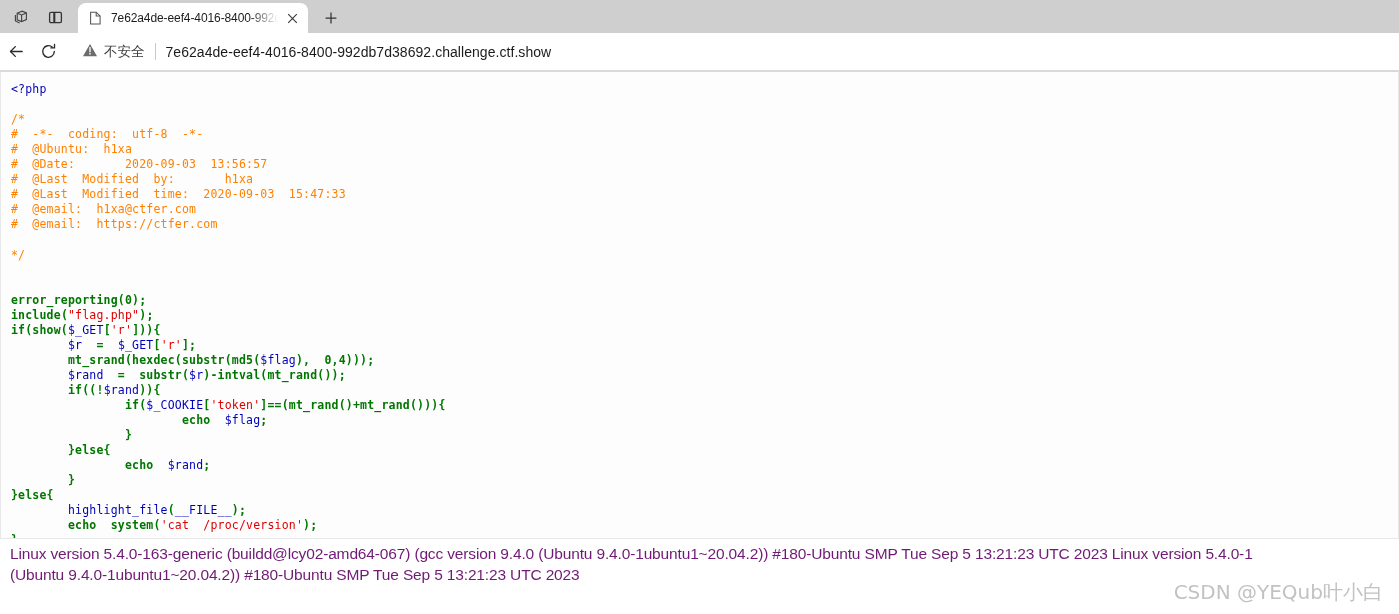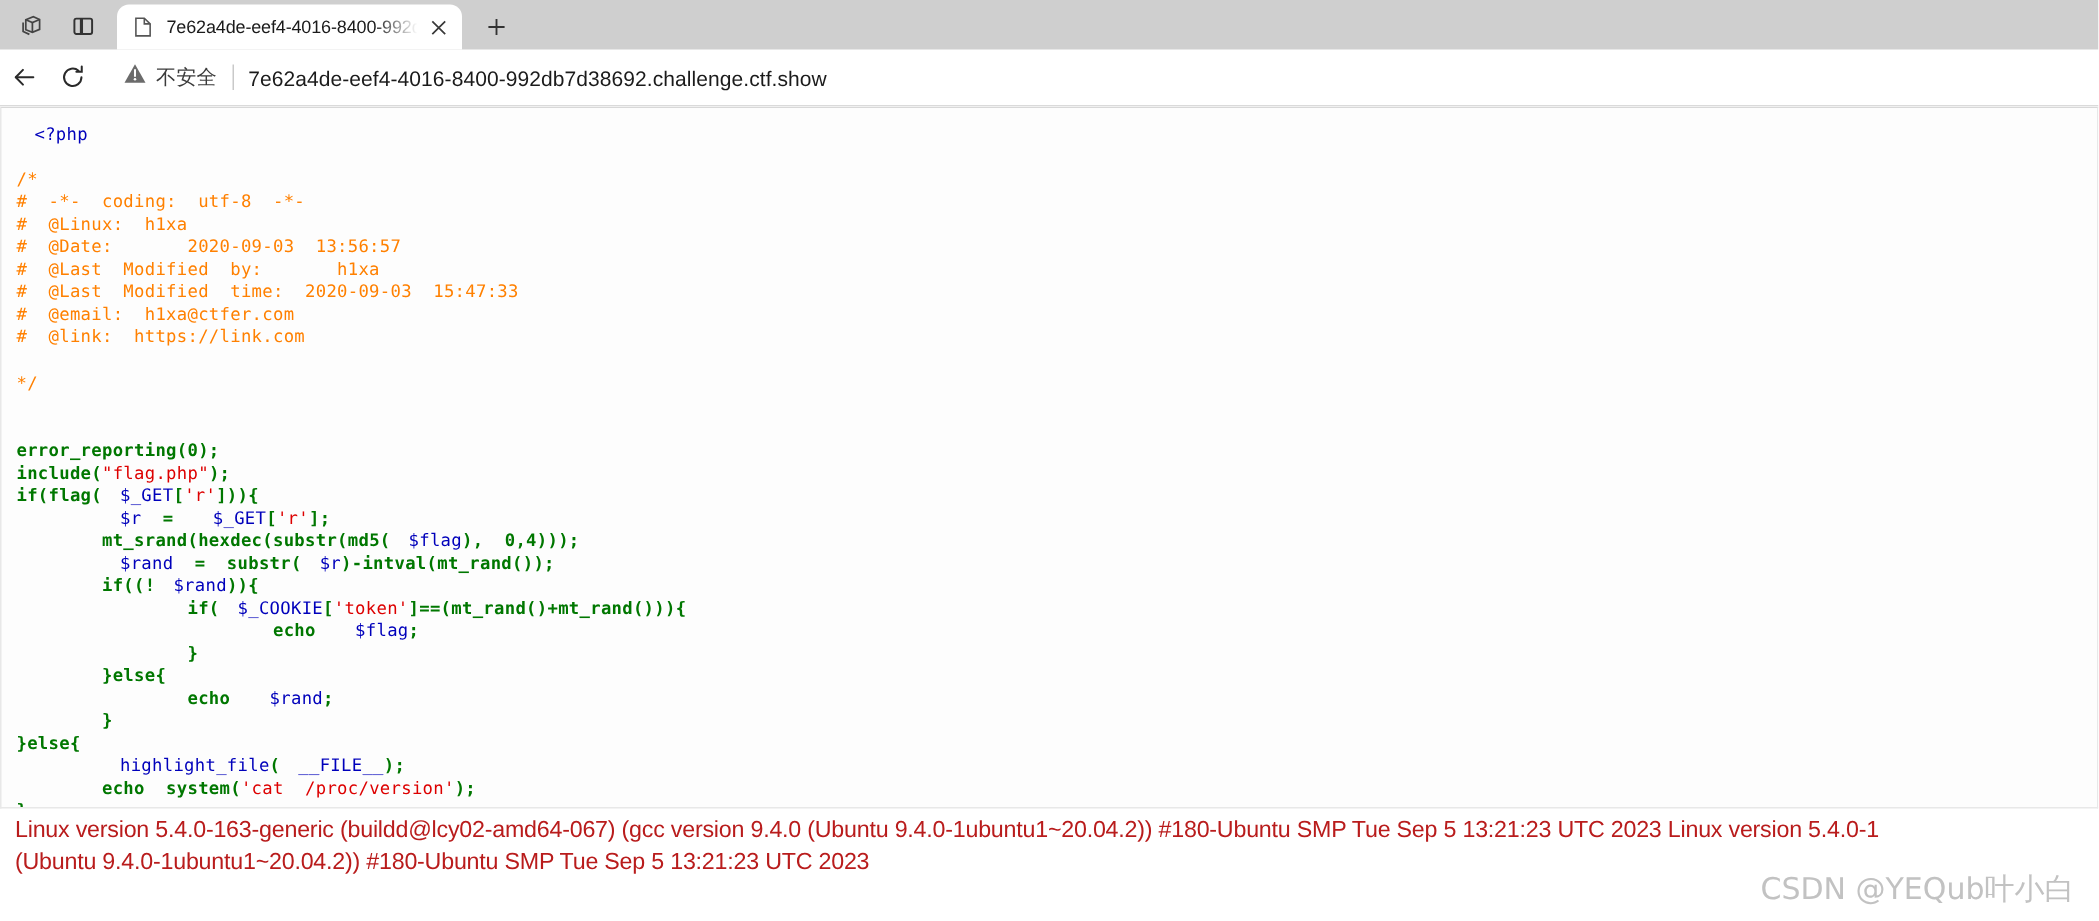--- a/index.html
+++ b/index.html
@@ -136,27 +136,27 @@
     line-height:15.05px;
     white-space:pre;
     color:#000000;
     letter-spacing:0.2px;
     height:468px;
     overflow:hidden;
   }
   .code-box .c-comment { color:#FF8000; }
   .code-box .c-keyword { color:#007700;font-weight:bold; }
   .code-box .c-string  { color:#DD0000; }
-  .code-box .c-php     { color:#0000BB;margin-left:12px; }
+  .code-box .c-php     { color:#0000BB; }
 
   .cmd-output {
     font-family:"Liberation Sans", sans-serif;
     font-size:15.5px;
     line-height:21px;
-    color:#b91c1c;
+    color:#701a75;
     padding:4px 0 0 10px;
     white-space:pre;
     overflow:hidden;
     height:60px;
     letter-spacing:-0.15px;
   }
 
   .watermark {
     position:absolute;
     right:16px;
@@ -246,33 +246,33 @@
   </div>
 
   <div class="chrome-divider"></div>
 
   <div class="viewport">
 
     <pre class="code-box" id="code-box"><span class="c-php">&lt;?php</span>
 
 <span class="c-comment">/*</span>
 <span class="c-comment">#  -*-  coding:  utf-8  -*-</span>
-<span class="c-comment">#  @Linux:  h1xa</span>
+<span class="c-comment">#  @Ubuntu:  h1xa</span>
 <span class="c-comment">#  @Date:       2020-09-03  13:56:57</span>
 <span class="c-comment">#  @Last  Modified  by:       h1xa</span>
 <span class="c-comment">#  @Last  Modified  time:  2020-09-03  15:47:33</span>
 <span class="c-comment">#  @email:  h1xa@ctfer.com</span>
-<span class="c-comment">#  @link:  https://link.com</span>
+<span class="c-comment">#  @email:  https://ctfer.com</span>
 <span class="c-comment"></span>
 <span class="c-comment">*/</span>
 
 
 <span class="c-keyword">error_reporting</span><span class="c-keyword">(0)</span><span class="c-keyword">;</span>
 <span class="c-keyword">include</span><span class="c-keyword">(</span><span class="c-string">"flag.php"</span><span class="c-keyword">)</span><span class="c-keyword">;</span>
-<span class="c-keyword">if(flag(</span><span class="c-php">$_GET</span><span class="c-keyword">[</span><span class="c-string">'r'</span><span class="c-keyword">])){</span>
+<span class="c-keyword">if(show(</span><span class="c-php">$_GET</span><span class="c-keyword">[</span><span class="c-string">'r'</span><span class="c-keyword">])){</span>
         <span class="c-php">$r</span><span class="c-keyword">  =  </span><span class="c-php">$_GET</span><span class="c-keyword">[</span><span class="c-string">'r'</span><span class="c-keyword">];</span>
         <span class="c-keyword">mt_srand</span><span class="c-keyword">(hexdec(substr(md5(</span><span class="c-php">$flag</span><span class="c-keyword">),  0,4)));</span>
         <span class="c-php">$rand</span><span class="c-keyword">  =  substr(</span><span class="c-php">$r</span><span class="c-keyword">)-intval(mt_rand());</span>
         <span class="c-keyword">if((!</span><span class="c-php">$rand</span><span class="c-keyword">)){</span>
                 <span class="c-keyword">if(</span><span class="c-php">$_COOKIE</span><span class="c-keyword">[</span><span class="c-string">'token'</span><span class="c-keyword">]==(mt_rand()+mt_rand())){</span>
                         <span class="c-keyword">echo</span><span class="c-keyword">  </span><span class="c-php">$flag</span><span class="c-keyword">;</span>
                 <span class="c-keyword">}</span>
         <span class="c-keyword">}else{</span>
                 <span class="c-keyword">echo</span><span class="c-keyword">  </span><span class="c-php">$rand</span><span class="c-keyword">;</span>
         <span class="c-keyword">}</span>

